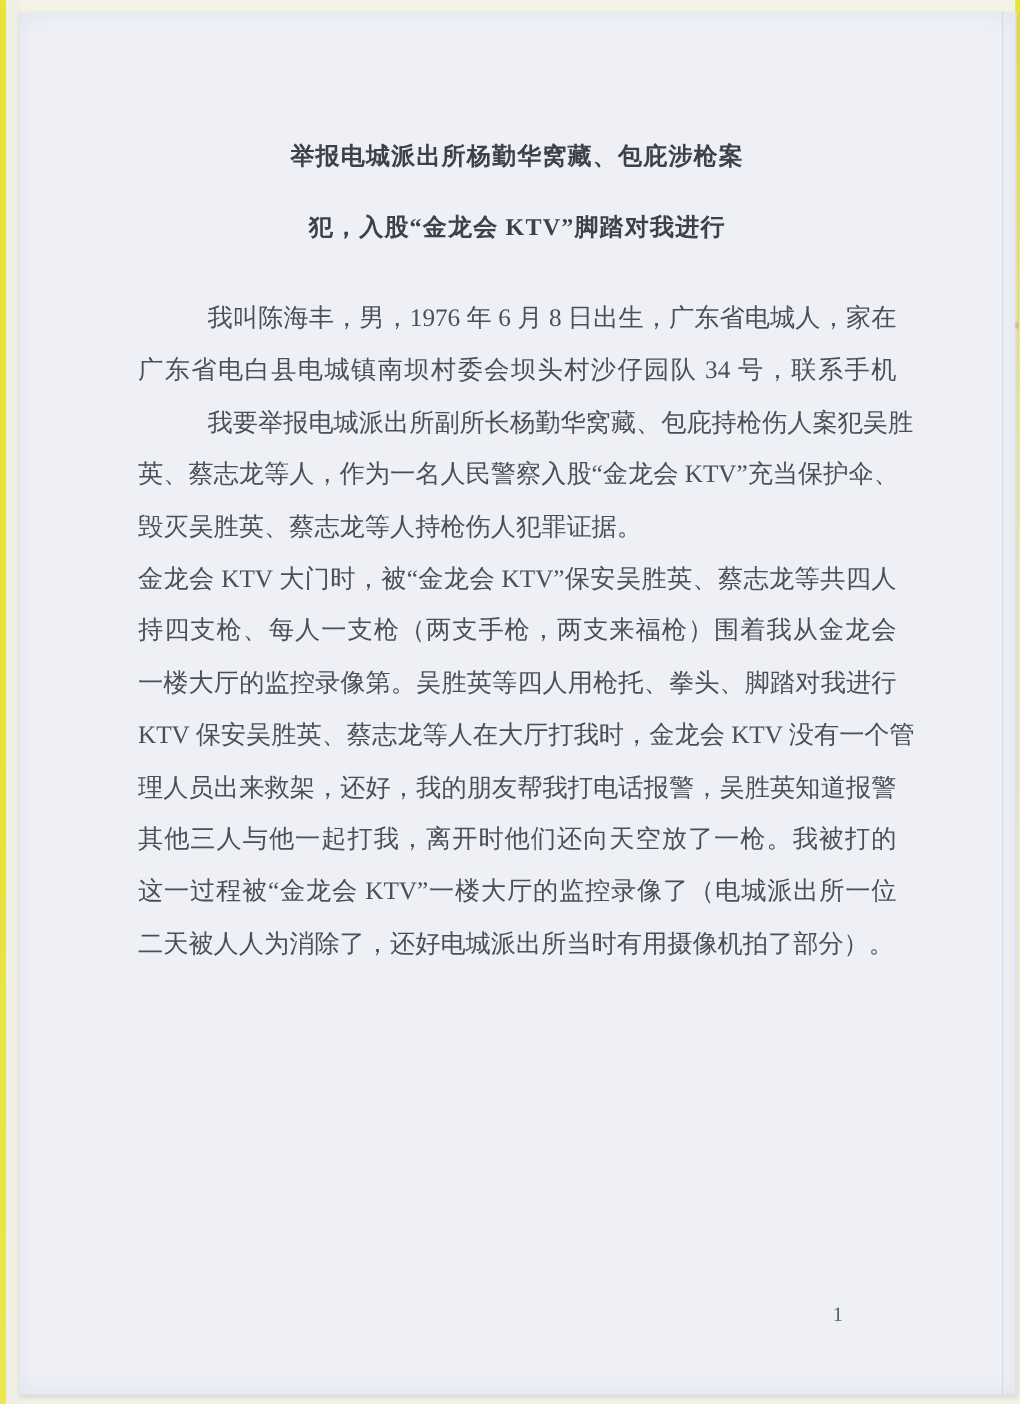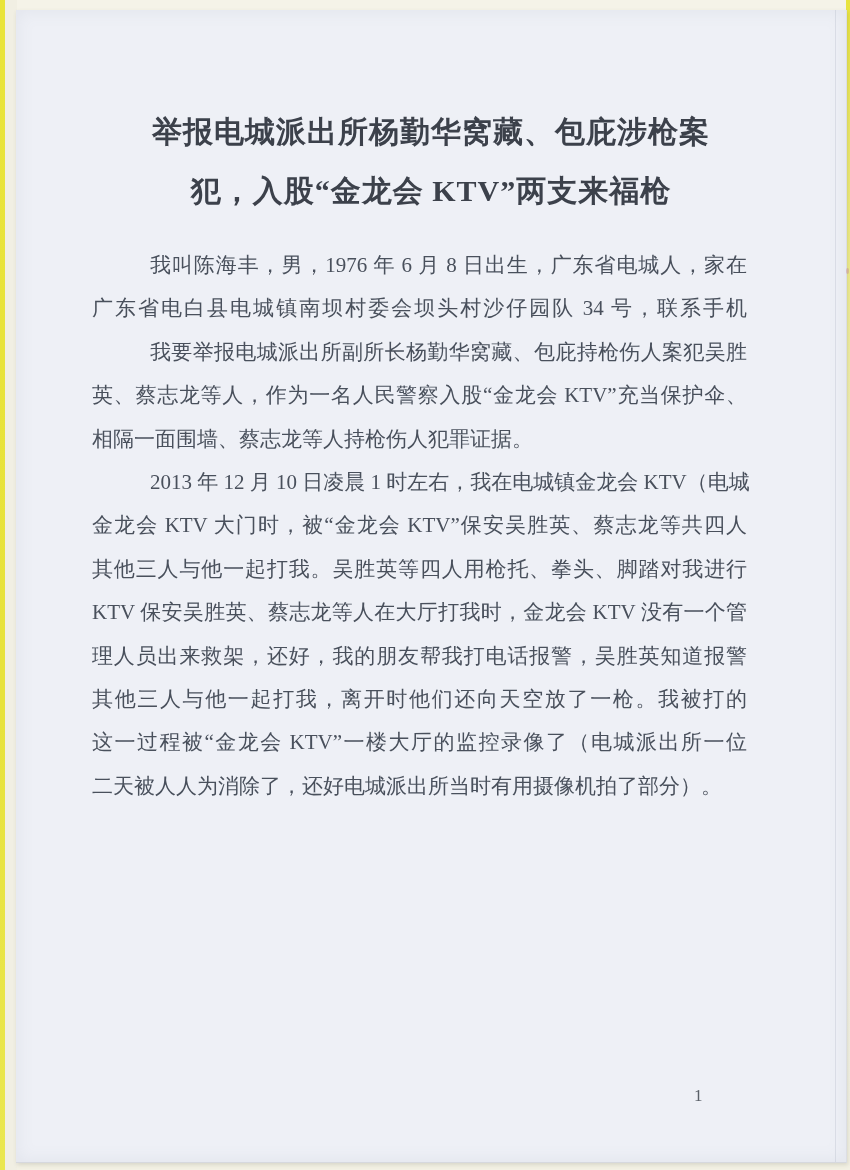--- a/index.html
+++ b/index.html
@@ -56,29 +56,29 @@
   .paper::after { 
     content: "";
     position: absolute;
     right: 10px; top: 0; bottom: 0;
     width: 1px;
     background: rgba(160,168,185,0.25);
   }
   .doc-title {
     margin: 92px 60px 0 60px;
     text-align: center;
-    font-size: 30px;
+    font-size: 20px;
     font-weight: bold;
     letter-spacing: 1px;
     line-height: 59px;
     color: #3c414b;
   }
   .doc-body {
     margin-top: 24px;
-    padding-left: 76px;
+    padding-left: 99px;
     padding-right: 99px;
     font-size: 21px;
     color: #49505c;
   }
   .line {
     height: 43.4px;
     line-height: 43.4px;
     text-align: justify;
     text-align-last: justify;
     text-justify: inter-character;
@@ -106,35 +106,35 @@
 
   <div class="edge-top"></div>
   <div class="edge-left"></div>
   <div class="edge-left-inner"></div>
   <div class="edge-right"></div>
 
   <div class="paper">
 
     <div class="doc-title">
       <div class="title-line">举报电城派出所杨勤华窝藏、包庇涉枪案</div>
-      <div class="title-line">犯，入股“金龙会 KTV”两支来福枪</div>
+      <div class="title-line">犯，入股“金龙会 KTV”脚踏对我进行</div>
     </div>
 
     <div class="doc-body">
 
       <div class="line first">我叫陈海丰，男，1976 年 6 月 8 日出生，广东省电城人，家在</div>
       <div class="line">广东省电白县电城镇南坝村委会坝头村沙仔园队 34 号，联系手机</div>
 
       <div class="line first">我要举报电城派出所副所长杨勤华窝藏、包庇持枪伤人案犯吴胜</div>
       <div class="line">英、蔡志龙等人，作为一名人民警察入股“金龙会 KTV”充当保护伞、</div>
-      <div class="line last">相隔一面围墙、蔡志龙等人持枪伤人犯罪证据。</div>
+      <div class="line last">毁灭吴胜英、蔡志龙等人持枪伤人犯罪证据。</div>
 
-      <div class="line first">2013 年 12 月 10 日凌晨 1 时左右，我在电城镇金龙会 KTV（电城</div>
       <div class="line">金龙会 KTV 大门时，被“金龙会 KTV”保安吴胜英、蔡志龙等共四人</div>
-      <div class="line">其他三人与他一起打我。吴胜英等四人用枪托、拳头、脚踏对我进行</div>
+      <div class="line">持四支枪、每人一支枪（两支手枪，两支来福枪）围着我从金龙会</div>
+      <div class="line">一楼大厅的监控录像第。吴胜英等四人用枪托、拳头、脚踏对我进行</div>
       <div class="line">KTV 保安吴胜英、蔡志龙等人在大厅打我时，金龙会 KTV 没有一个管</div>
       <div class="line">理人员出来救架，还好，我的朋友帮我打电话报警，吴胜英知道报警</div>
       <div class="line">其他三人与他一起打我，离开时他们还向天空放了一枪。我被打的</div>
       <div class="line">这一过程被“金龙会 KTV”一楼大厅的监控录像了（电城派出所一位</div>
       <div class="line last">二天被人人为消除了，还好电城派出所当时有用摄像机拍了部分）。</div>
     </div>
 
   </div>
 
   <div class="page-number">1</div>

